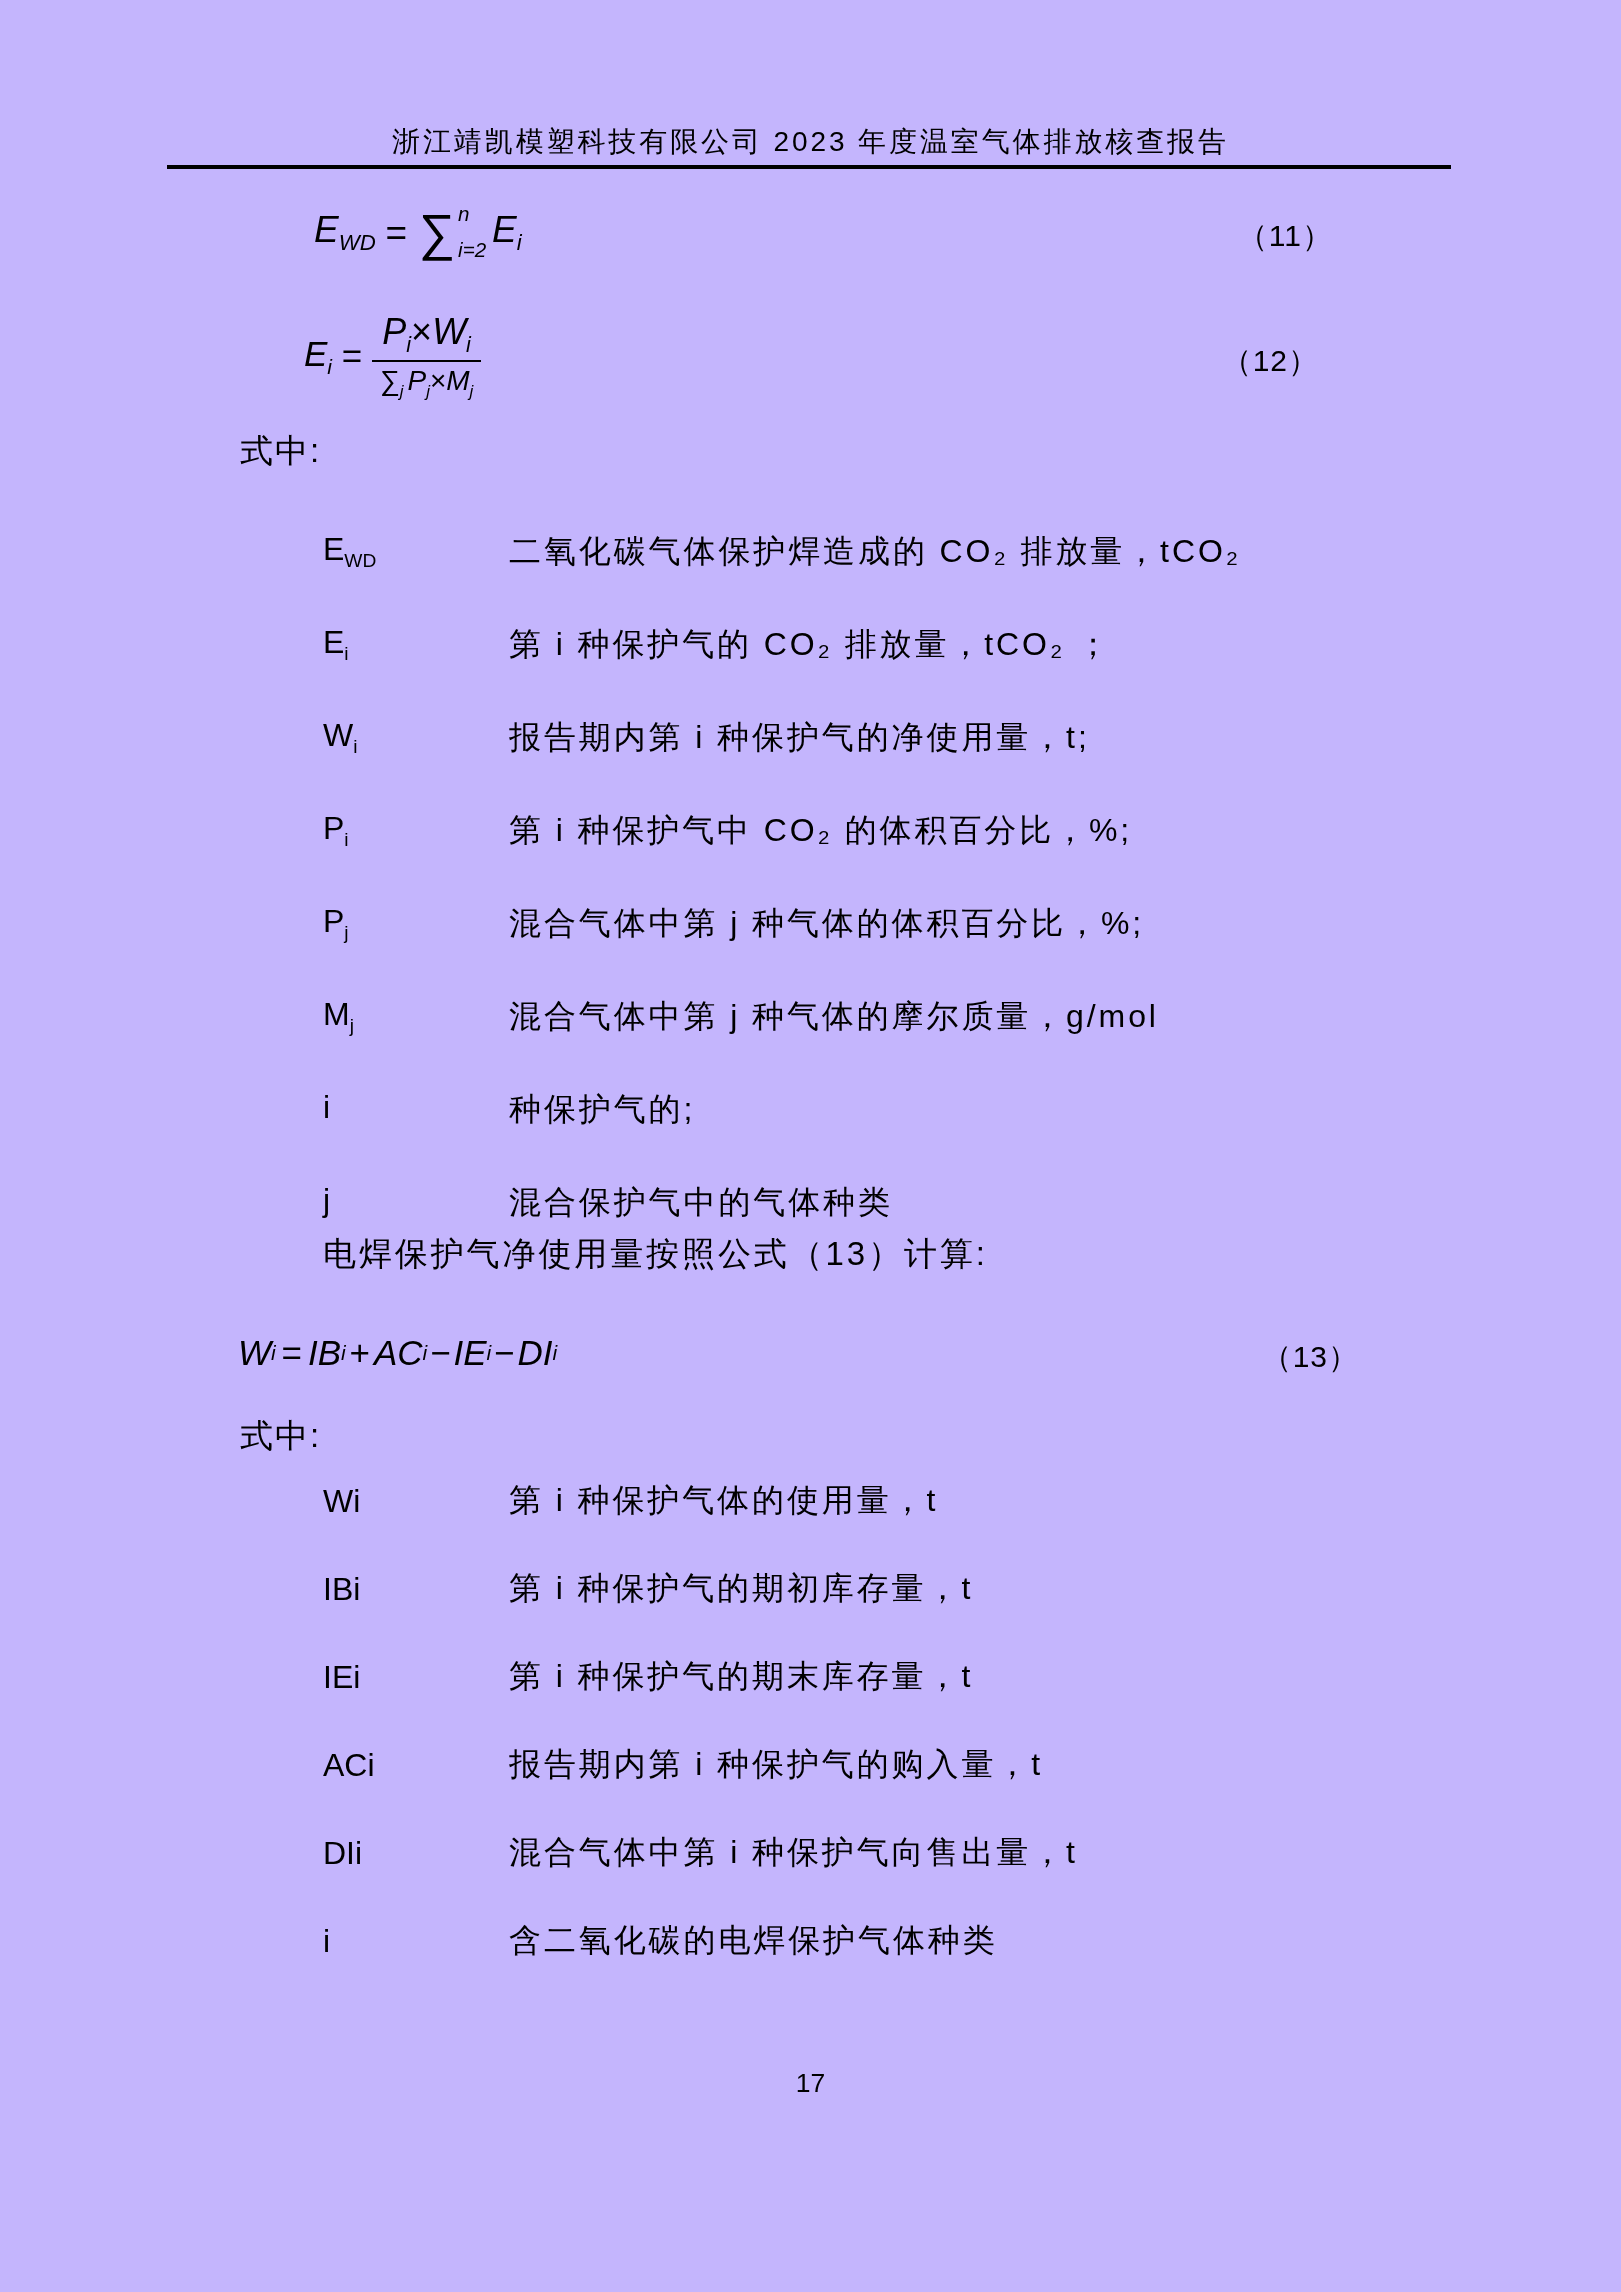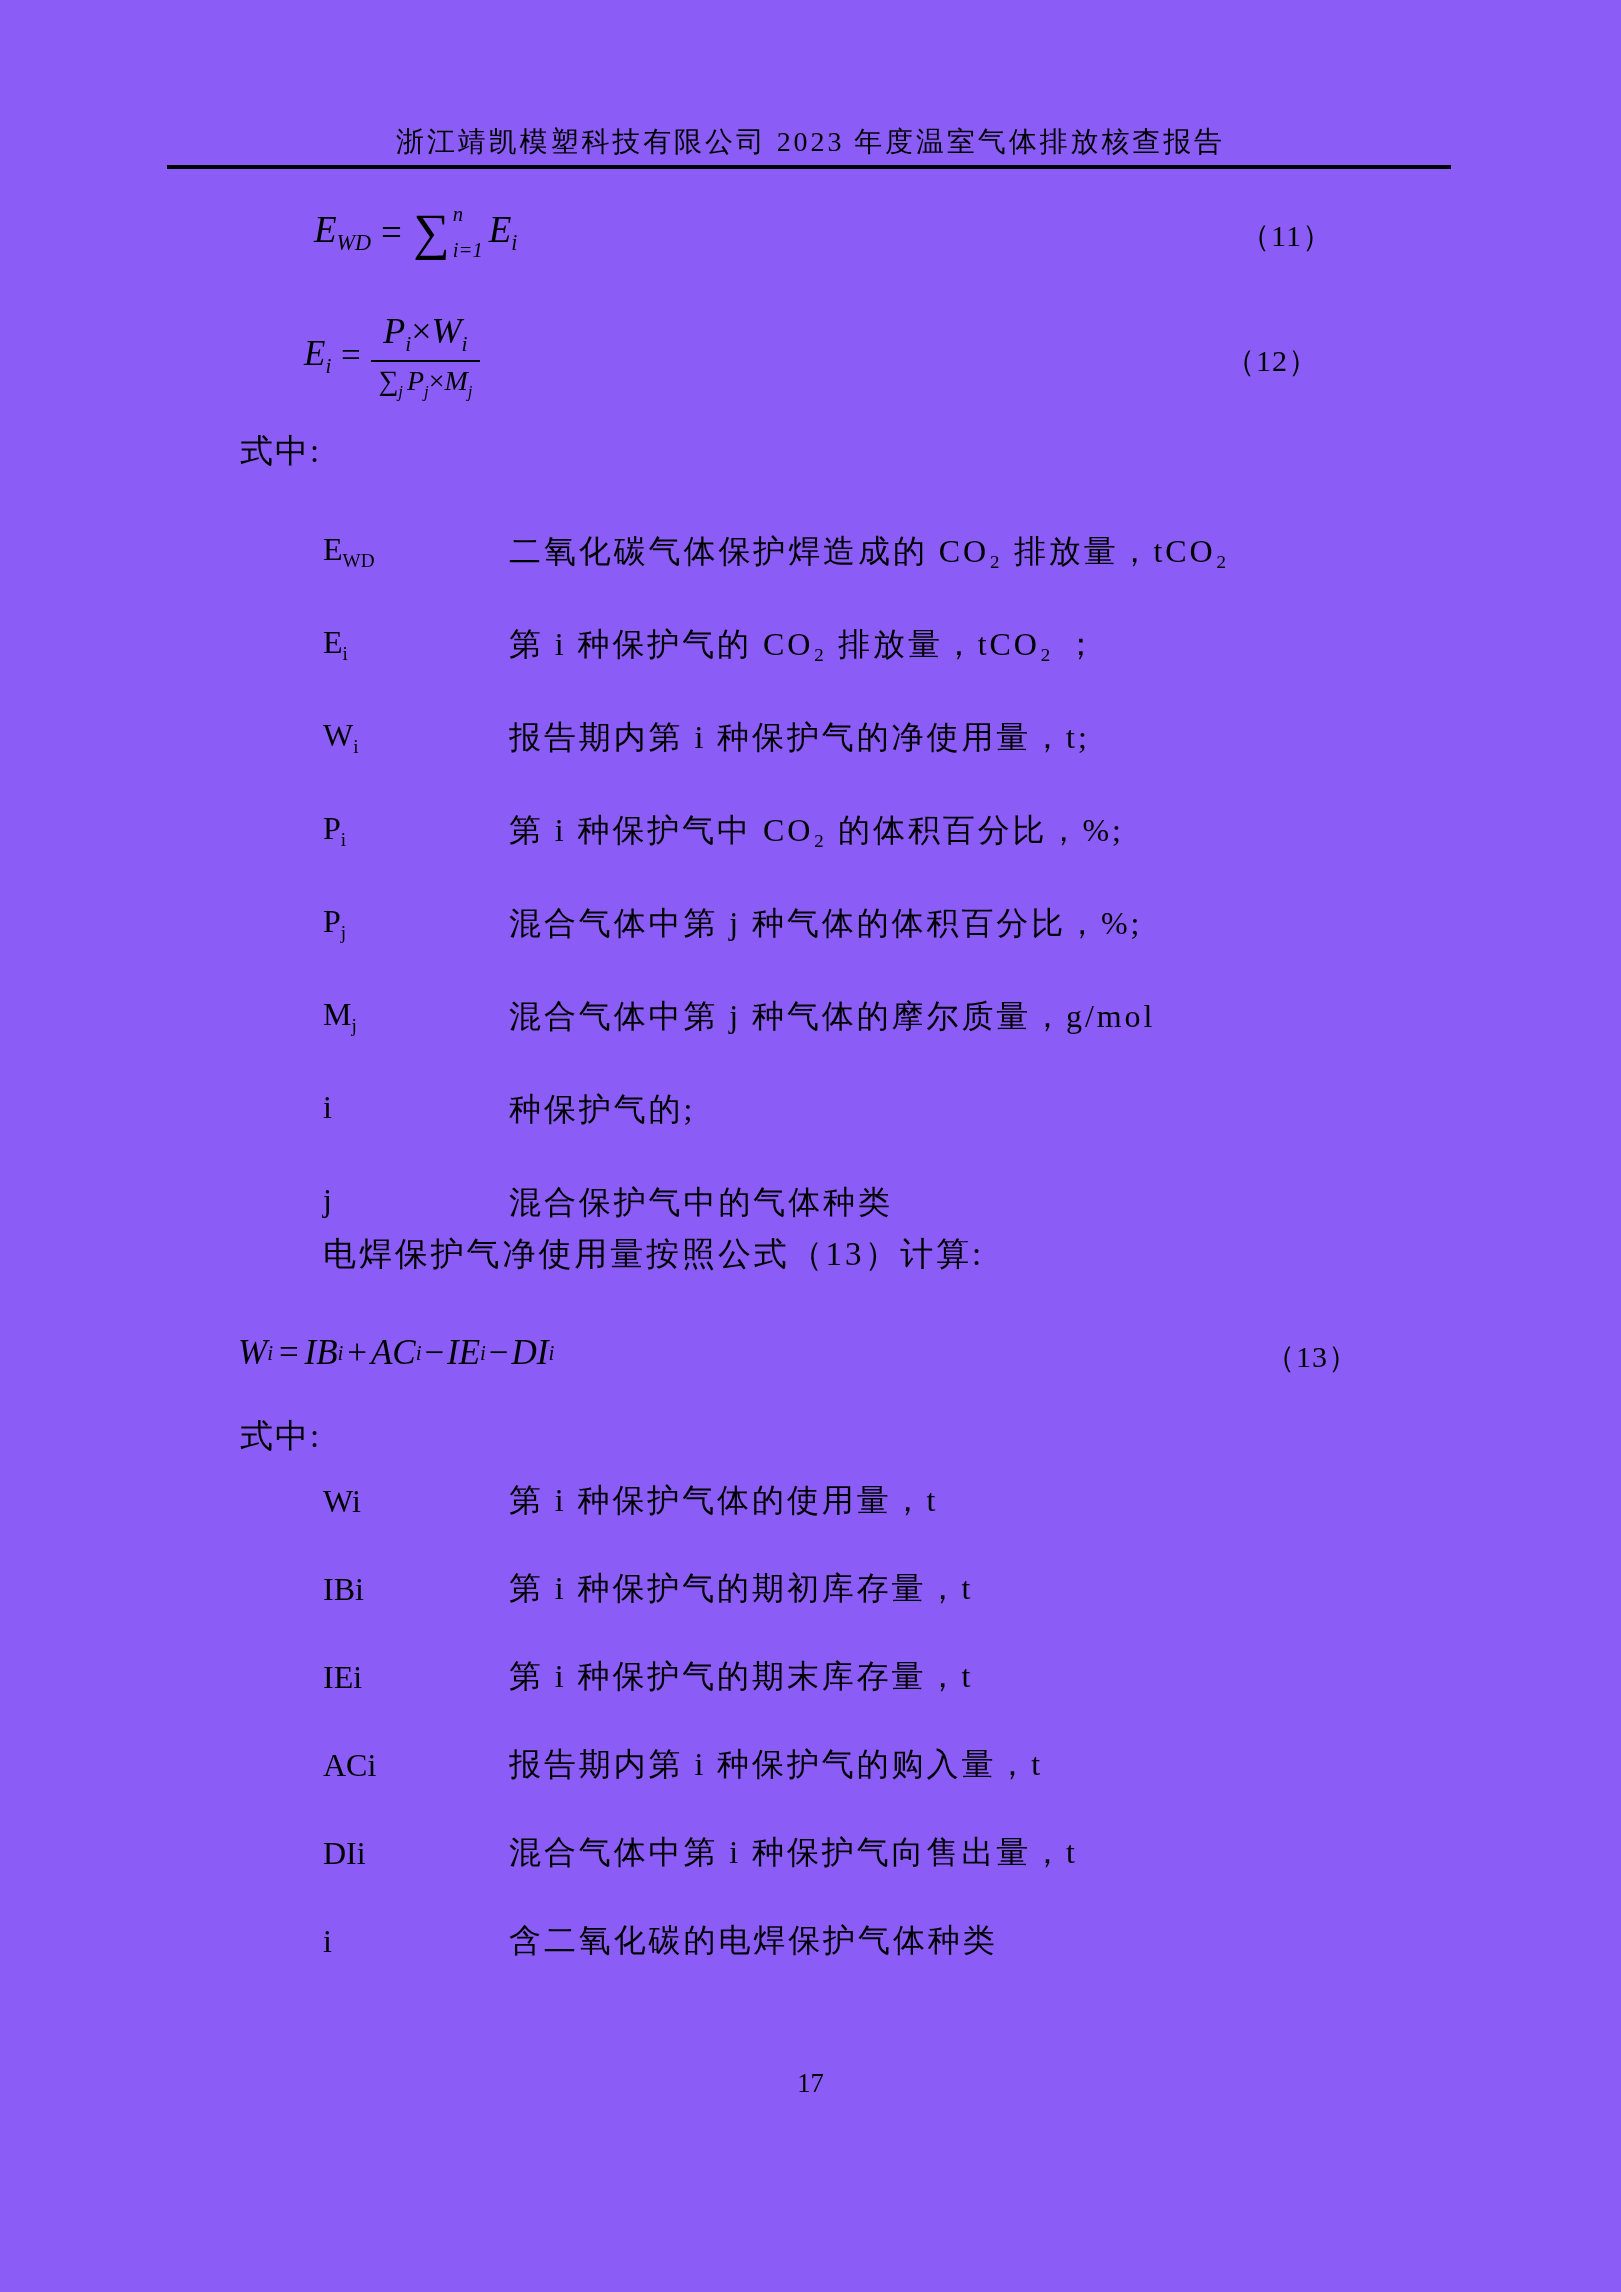--- a/index.html
+++ b/index.html
@@ -1,22 +1,22 @@
 <!DOCTYPE html>
 <html><head>
 <meta charset="utf-8">
 <style>
   html,body { margin:0; padding:0; background:#e8e8e8; }
   .page {
     position:relative;
     width:1621px; height:2293px;
     margin:0 auto;
-    background:#8b5cf6;
+    background:#c4b5fd;
     color:#000;
-    font-family:Liberation Serif, serif;
+    font-family:Liberation Sans, sans-serif;
     overflow:hidden;
   }
   
   .header {
     position:absolute; top:123px; left:0; width:100%;
     text-align:center; font-size:28px; letter-spacing:2.9px;
     white-space:nowrap;
   }
   .header-rule {
     position:absolute; top:165px; left:167px;
@@ -70,21 +70,21 @@
   <div class="header-rule"></div>
 
   <div class="eq" style="top:204px;">
     <span class="eq-body" style="margin-left:147px; font-size:37px;">
       <span><span class="var">E</span><sub>WD</sub></span>
       <span class="op">=</span>
       <span class="sigma-wrap">
         <span class="sigma">∑</span>
         <span class="limits">
             <span>n</span>
-            <span>i=1</span>
+            <span>i=2</span>
           </span>
       </span>
       <span><span class="var">E</span><sub>i</sub></span>
     </span>
     <span class="eq-num" style="right:118px; top:11.8px;">（11）</span>
   </div>
 
   <div class="eq" style="top:312px;">
     <span class="eq-body" style="margin-left:137px; font-size:35px;">
       <span><span class="var">E</span><sub>i</sub></span>

